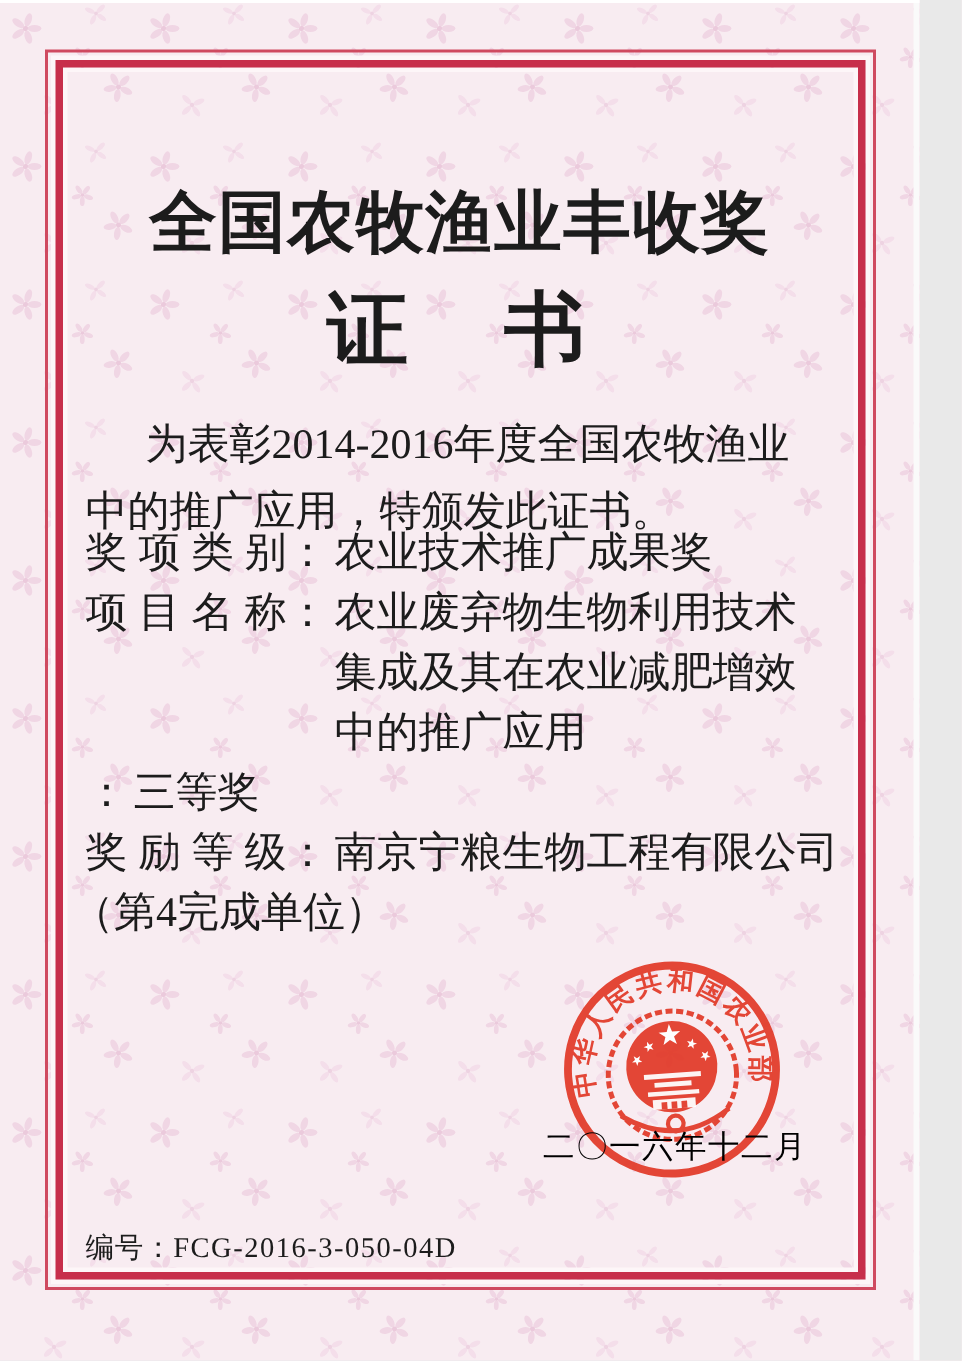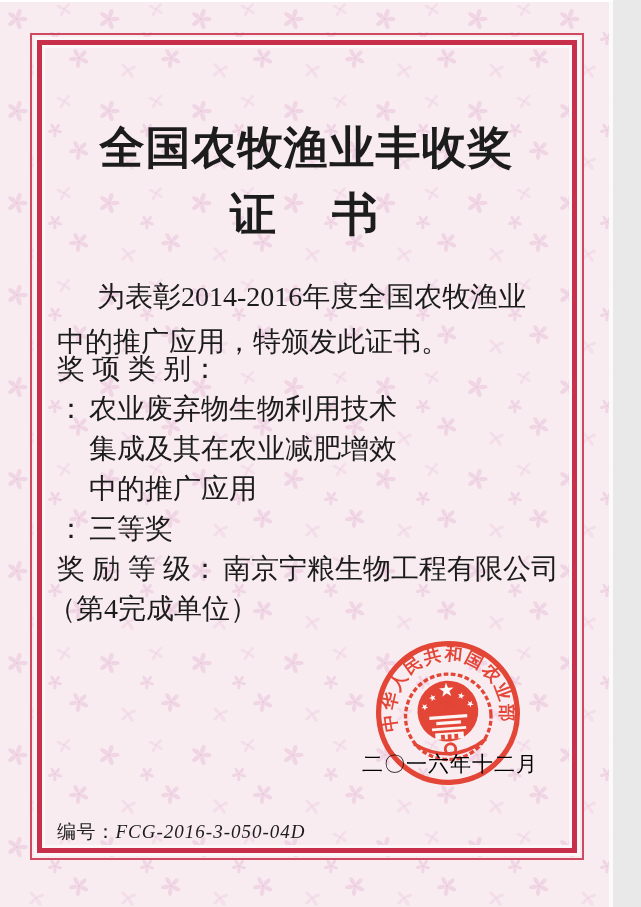--- a/index.html
+++ b/index.html
@@ -23,21 +23,21 @@
     box-shadow:0 0 0 3px #fdf6f8 inset, 0 0 0 3px #fdf6f8;
   }
   .title{
     position:absolute;left:0;top:118px;width:100%;
     margin:0;text-align:center;
     font-size:45px;font-weight:700;letter-spacing:1px;z-index:2;
   }
   .subtitle{
     position:absolute;left:0;top:184px;width:100%;
     margin:0;text-align:center;
-    font-size:46px;font-weight:700;letter-spacing:5px;z-index:2;
+    font-size:54px;font-weight:700;letter-spacing:5px;z-index:2;
   }
   .intro{
     position:absolute;left:57px;top:274px;width:520px;margin:0;
     font-size:28px;line-height:45px;
     text-indent:40px;white-space:pre-line;z-index:2;
   }
   .fields{
     position:absolute;left:57px;top:349px;width:525px;
     font-size:28px;line-height:40px;z-index:2;
   }
@@ -54,21 +54,21 @@
     z-index:2;opacity:0.93;transform:rotate(-4deg);
   }
   .date{
     position:absolute;left:362px;top:750px;
     font-size:21px;letter-spacing:1px;color:#000000;z-index:3;
   }
   .serial{
     position:absolute;left:57px;top:819px;
     font-size:19px;letter-spacing:0.5px;z-index:2;
   }
-  .serial .code{font-family:"Liberation Serif","DejaVu Serif",serif;letter-spacing:1px;font-style:italic;}
+  .serial .code{font-family:"Liberation Serif","DejaVu Serif",serif;letter-spacing:1px;}
   .scan-edge-right{
     position:absolute;right:0;top:0;width:4px;height:907px;
     background:#fafafa;z-index:4;
   }
   .scan-edge-top{
     position:absolute;left:0;top:0;width:641px;height:2px;
     background:#ffffff;z-index:4;
   }
 </style>
 </head>
@@ -111,22 +111,24 @@
   <h1 class="title">全国农牧渔业丰收奖</h1>
   <h2 class="subtitle">证　书</h2>
 
   <p class="intro">为表彰2014-2016年度全国农牧渔业
 中的推广应用，特颁发此证书。</p>
 
   <div class="fields">
     <div class="f-row">
       <span class="f-label">奖项类别</span>
         <span class="f-colon">：</span>
+        <span class="f-value">农业技术推广成果奖</span>
     </div>
     <div class="f-row">
+      <span class="f-label">项目名称</span>
         <span class="f-colon">：</span>
         <span class="f-value">农业废弃物生物利用技术
 集成及其在农业减肥增效
 中的推广应用</span>
     </div>
     <div class="f-row">
         <span class="f-colon">：</span>
         <span class="f-value">三等奖</span>
     </div>
     <div class="f-row">

